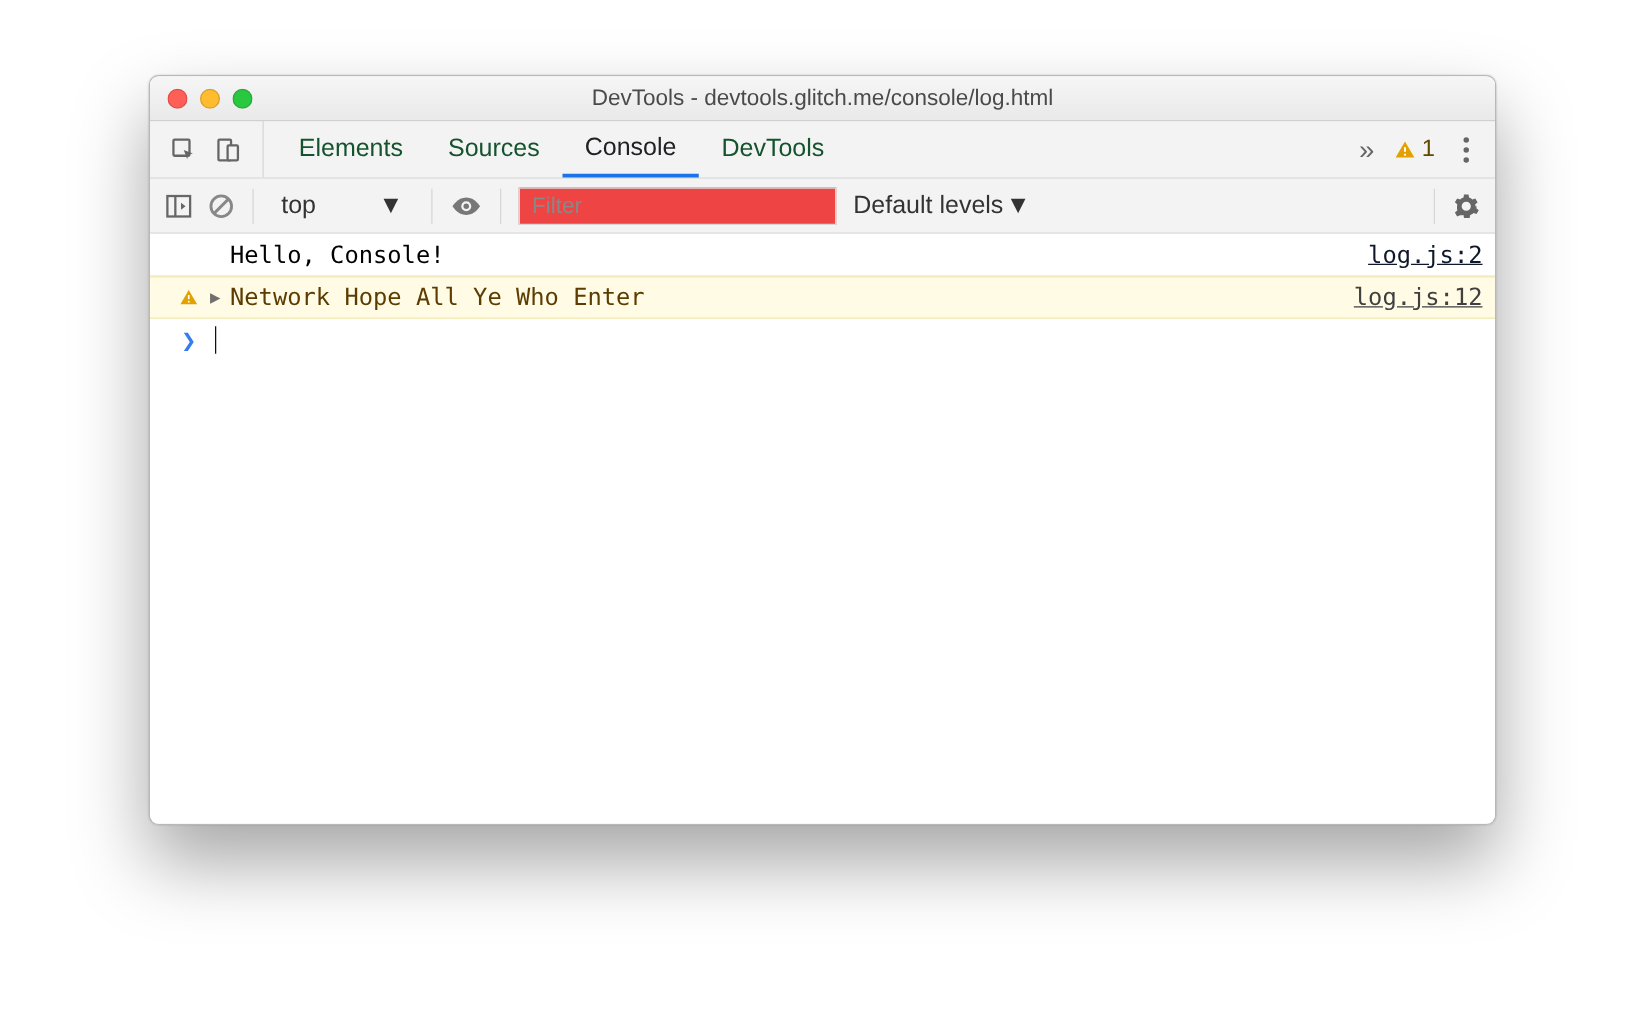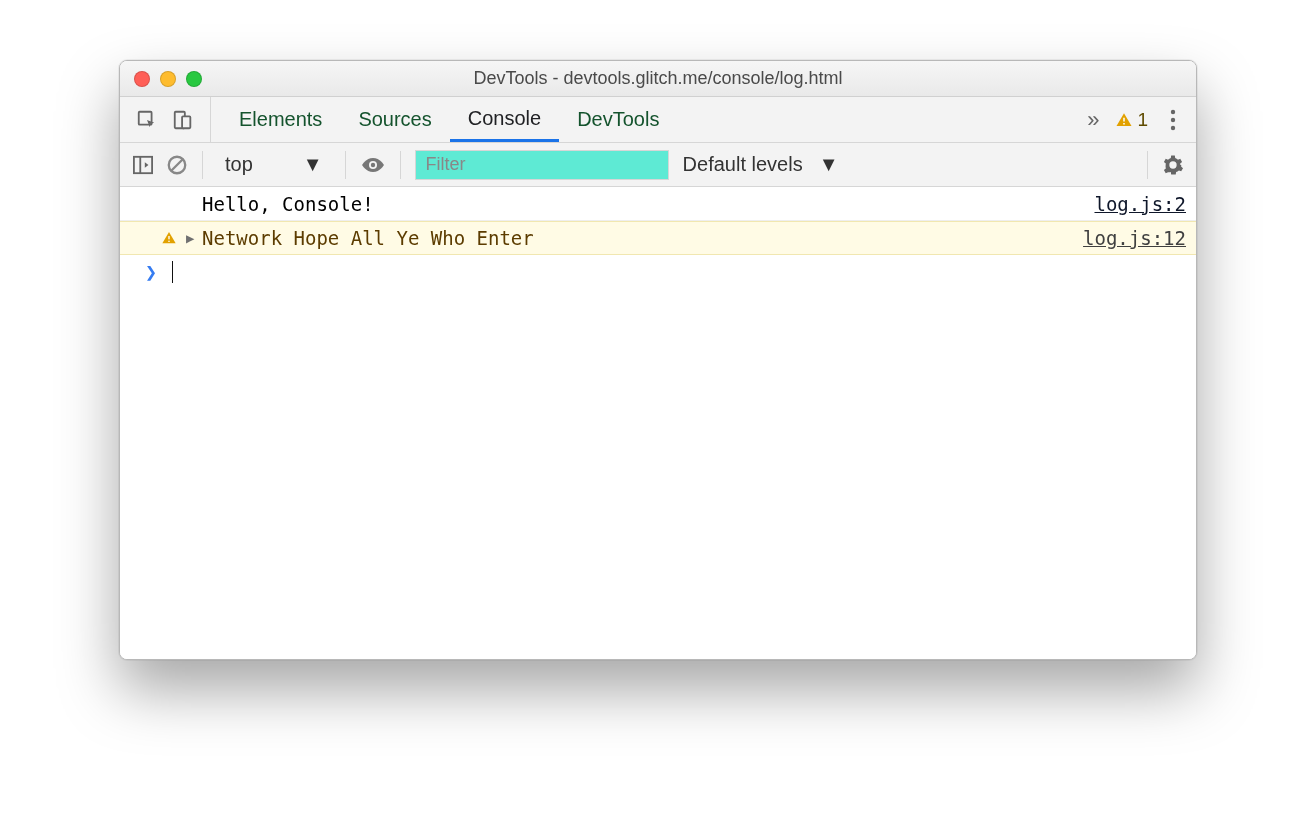--- a/index.html
+++ b/index.html
@@ -62,34 +62,34 @@
     display: flex; align-items: center;
     background: #f3f3f3;
     font-size: 20px;
     gap: 14px;
     padding: 0 12px;
   }
   .tb-group { display: flex; align-items: center; gap: 12px; }
   .tb-divider { width: 1px; height: 28px; background: #d6d6d6; }
   .context-select { display: flex; align-items: center; gap: 50px; cursor: pointer; color: #333; padding: 0 8px; }
   .filter-input {
-    flex: 0 0 230px; height: 30px; border: 1px solid #d6d6d6; background: #5eead4;
+    flex: 0 0 230px; height: 30px; border: 1px solid #d6d6d6; background: #ef4444;
     font-size: 18px; padding: 0 10px; color: #333;
   }
   .filter-input::placeholder { color: #888; }
-  .levels { display: flex; align-items: center; gap: 16px; cursor: pointer; color: #333; }
+  .levels { display: flex; align-items: center; gap: 2px; cursor: pointer; color: #333; }
   .gear { margin-left: auto; cursor: pointer; color: #555; }
   
   .console {
     flex: 1; background: #fff;
     font-family: Menlo, Consolas, monospace;
     font-size: 19px;
     overflow: auto;
   }
-  .row { display: flex; align-items: center; height: 34px; padding: 0 10px 0 32px; border-bottom: 1px solid #eee; }
+  .row { display: flex; align-items: center; height: 34px; padding: 0 10px 0 14px; border-bottom: 1px solid #eee; }
   .row .gutter { width: 34px; display: flex; align-items: center; justify-content: center; }
   .row .arrow { width: 16px; color: #707070; font-size: 14px; }
   .row .msg { flex: 1; }
   .row .src { color: #0f172a; text-decoration: underline; cursor: pointer; }
   .row.warn { background: #fffbe5; color: #5c3c00; border-top: 1px solid #f1e7b0; border-bottom: 1px solid #f1e7b0; }
   .row.warn .src { color: #404040; }
   .prompt-row { display: flex; align-items: center; height: 34px; padding: 0 10px 0 14px; }
   .prompt-row .gutter { width: 34px; display: flex; align-items: center; justify-content: center; color: #367cf1; font-weight: bold; font-size: 20px; }
   .cursor { width: 1px; height: 22px; background: #111; margin-left: 4px; }
   svg { display: block; }

